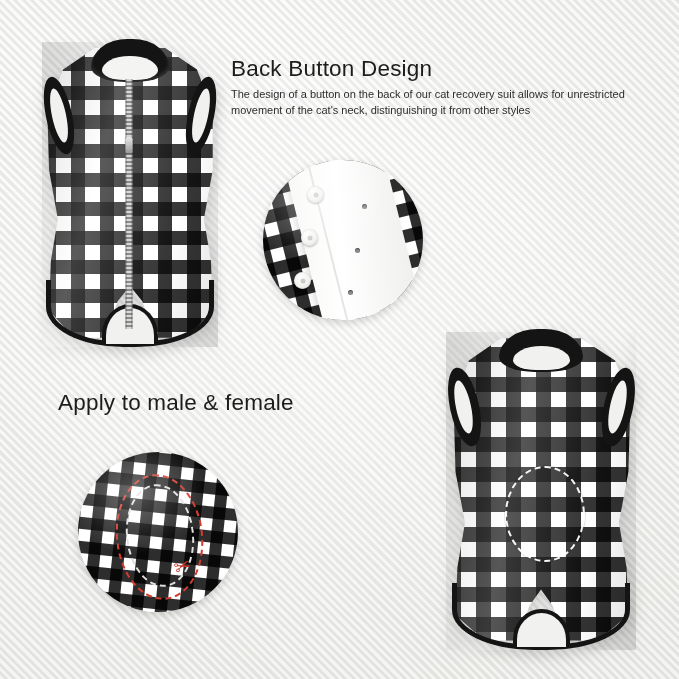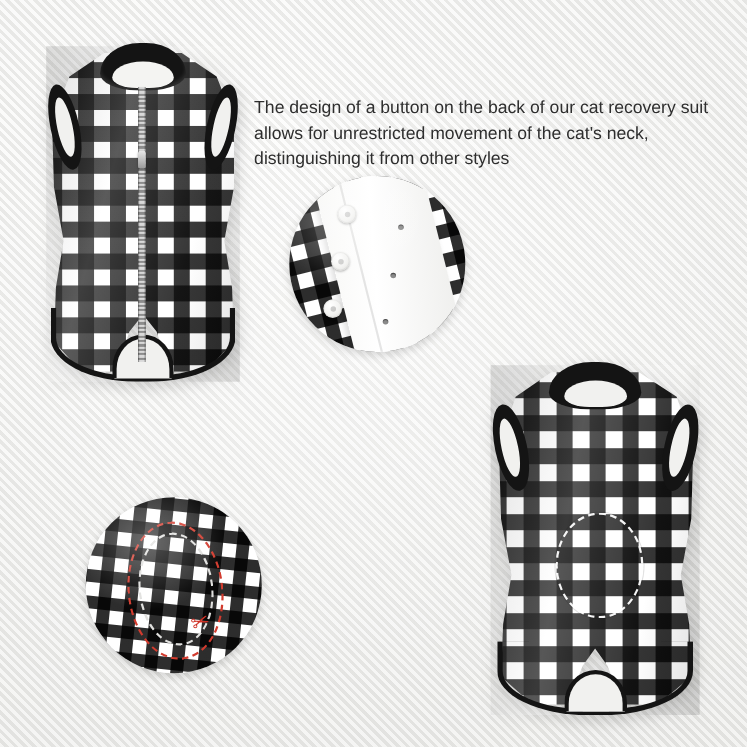--- a/index.html
+++ b/index.html
@@ -42,21 +42,21 @@
     position: absolute;
     color: #1d1d1d;
     font-size: 22px;
     font-weight: 400;
     letter-spacing: .2px;
     white-space: nowrap;
   }
   .body-copy {
     position: absolute;
     color: #2e2e2e;
-    font-size: 16px;
+    font-size: 11px;
     line-height: 1.45;
     font-weight: 400;
   }
 
   #headline-1 { left: 231px; top: 56px; font-size: 22.5px; }
   #copy-1 { left: 231px; top: 87px; width: 425px; }
 
   #headline-2 { left: 58px; top: 390px; font-size: 22.5px; }
   #copy-2 { left: 58px; top: 421px; width: 400px; font-size: 13px; }
 
@@ -454,35 +454,37 @@
     <div class="arm-hole-l"></div>
     <div class="arm-hole-r"></div>
     <div class="collar"></div>
     <div class="collar-inner"></div>
     <div class="hem"></div>
     <div class="leg-gap"></div>
     <div class="zipper"></div>
     <div class="zip-pull"></div>
   </div>
 
+  <div class="headline" id="headline-1">Back Button Design</div>
   <div class="body-copy" id="copy-1">The design of a button on the back of our cat recovery suit allows for unrestricted movement of the cat's neck, distinguishing it from other styles</div>
 
   <div id="detail-buttons">
     <div class="fabric"></div>
     <div class="placket"></div>
     <div class="placket-edge"></div>
     <div class="btn b1"></div>
     <div class="btn b2"></div>
     <div class="btn b3"></div>
     <div class="hole h1"></div>
     <div class="hole h2"></div>
     <div class="hole h3"></div>
     <div class="gloss"></div>
   </div>
 
+  <div class="headline" id="headline-2">Apply to male &amp; female</div>
 
   <div id="detail-cut">
     <div class="fabric"></div>
     <div class="oval-inner"></div>
     <div class="oval-outer"></div>
     <div class="scissors">✂</div>
     <div class="gloss"></div>
   </div>
 
   <div id="suit-back">

